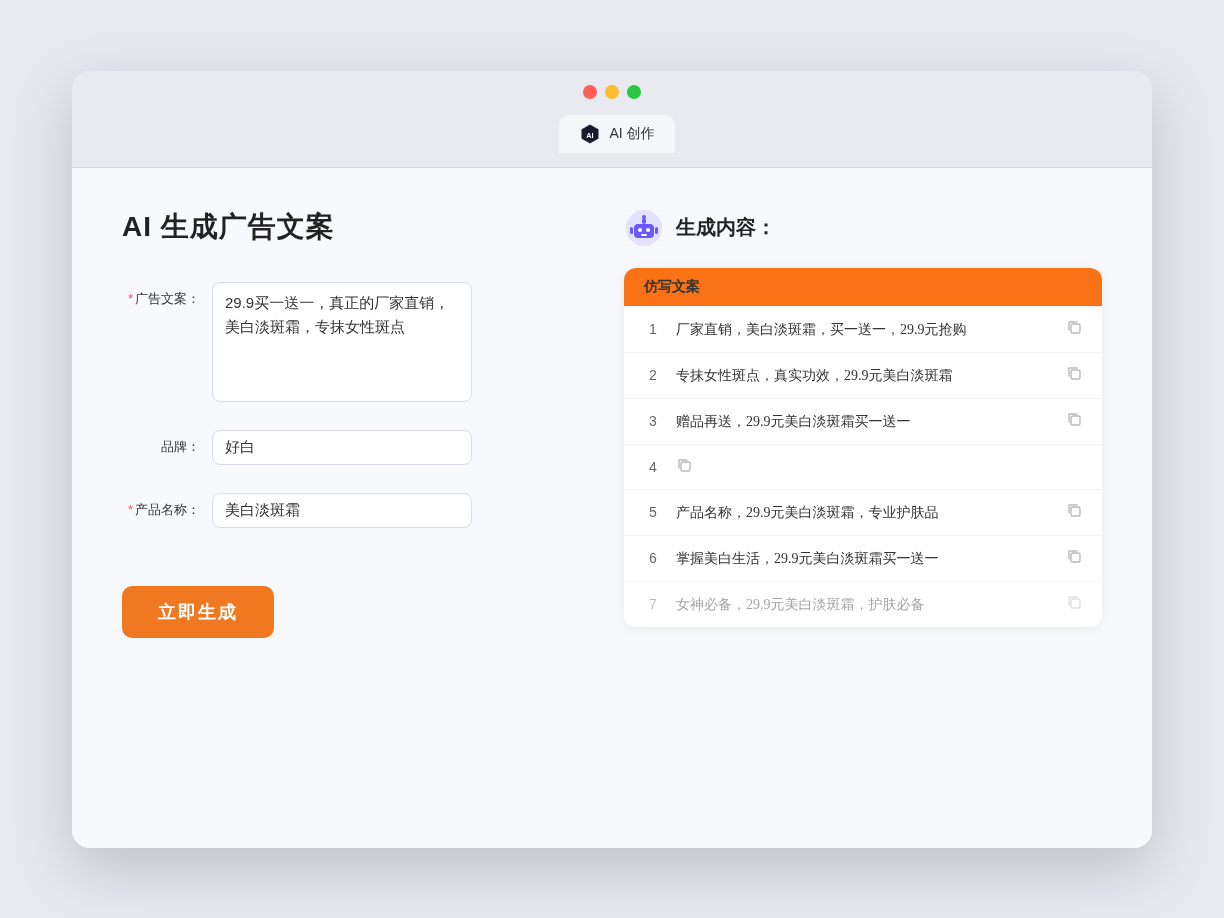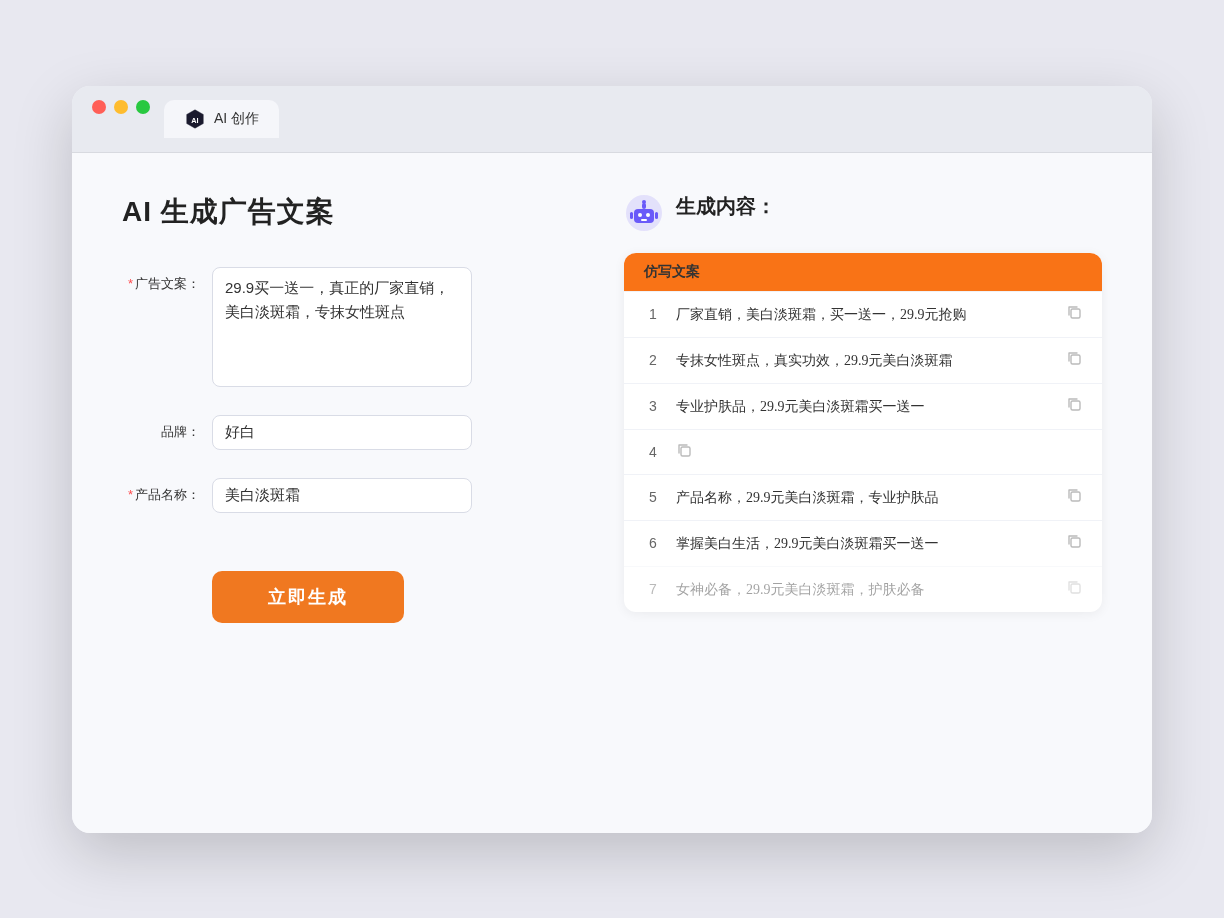--- a/index.html
+++ b/index.html
@@ -17,22 +17,24 @@
       background: #f0f2f7;
       border-radius: 18px;
       box-shadow: 0 20px 60px rgba(0,0,0,0.18);
       overflow: hidden;
     }
 
     .browser-titlebar {
       background: #e8eaf0;
       padding: 14px 20px;
       display: flex;
-      gap: 4px;
+      align-items: center;
+      gap: 16px;
       border-bottom: 1px solid #d8dae0;
+      flex-direction: column;
     }
 
     .traffic-lights {
       display: flex;
       gap: 8px;
     }
 
     .traffic-light {
       width: 14px;
       height: 14px;
@@ -114,38 +116,37 @@
     }
 
     .form-textarea {
       height: 120px;
       resize: none;
       line-height: 1.6;
     }
 
     .generate-btn {
       margin-top: 30px;
-      margin-left: 90px;
       background: #f07820;
       color: #fff;
       border: none;
       border-radius: 10px;
-      padding: 14px 56px;
+      padding: 14px 36px;
       font-size: 18px;
       font-weight: 600;
       cursor: pointer;
       letter-spacing: 2px;
     }
 
     
     .right-panel {}
 
     .result-header {
       display: flex;
-      align-items: flex-start;
+      align-items: center;
       gap: 12px;
       margin-bottom: 20px;
     }
 
     .result-title {
       font-size: 20px;
       font-weight: 600;
       color: #222;
     }
 
@@ -281,21 +282,21 @@
             <div class="table-row">
               <span class="row-num">2</span>
               <span class="row-text">专抹女性斑点，真实功效，29.9元美白淡斑霜</span>
               <span style="cursor: pointer;"><svg width="16" height="16" viewBox="0 0 16 16" fill="none">
       <rect x="5" y="5" width="9" height="9" rx="1.5" stroke="#bbb" stroke-width="1.4"></rect>
       <path d="M3 11V3h8" stroke="#bbb" stroke-width="1.4" stroke-linecap="round" stroke-linejoin="round"></path>
     </svg></span>
             </div>
             <div class="table-row">
               <span class="row-num">3</span>
-              <span class="row-text">专业护肤品，29.9元美白淡斑霜买一送一</span>
+              <span class="row-text">赠品再送，29.9元美白淡斑霜买一送一</span>
               <span style="cursor: pointer;"><svg width="16" height="16" viewBox="0 0 16 16" fill="none">
       <rect x="5" y="5" width="9" height="9" rx="1.5" stroke="#bbb" stroke-width="1.4"></rect>
       <path d="M3 11V3h8" stroke="#bbb" stroke-width="1.4" stroke-linecap="round" stroke-linejoin="round"></path>
     </svg></span>
             </div>
             <div class="table-row">
               <span class="row-num">4</span>
               <span style="cursor: pointer;"><svg width="16" height="16" viewBox="0 0 16 16" fill="none">
       <rect x="5" y="5" width="9" height="9" rx="1.5" stroke="#bbb" stroke-width="1.4"></rect>
       <path d="M3 11V3h8" stroke="#bbb" stroke-width="1.4" stroke-linecap="round" stroke-linejoin="round"></path>

